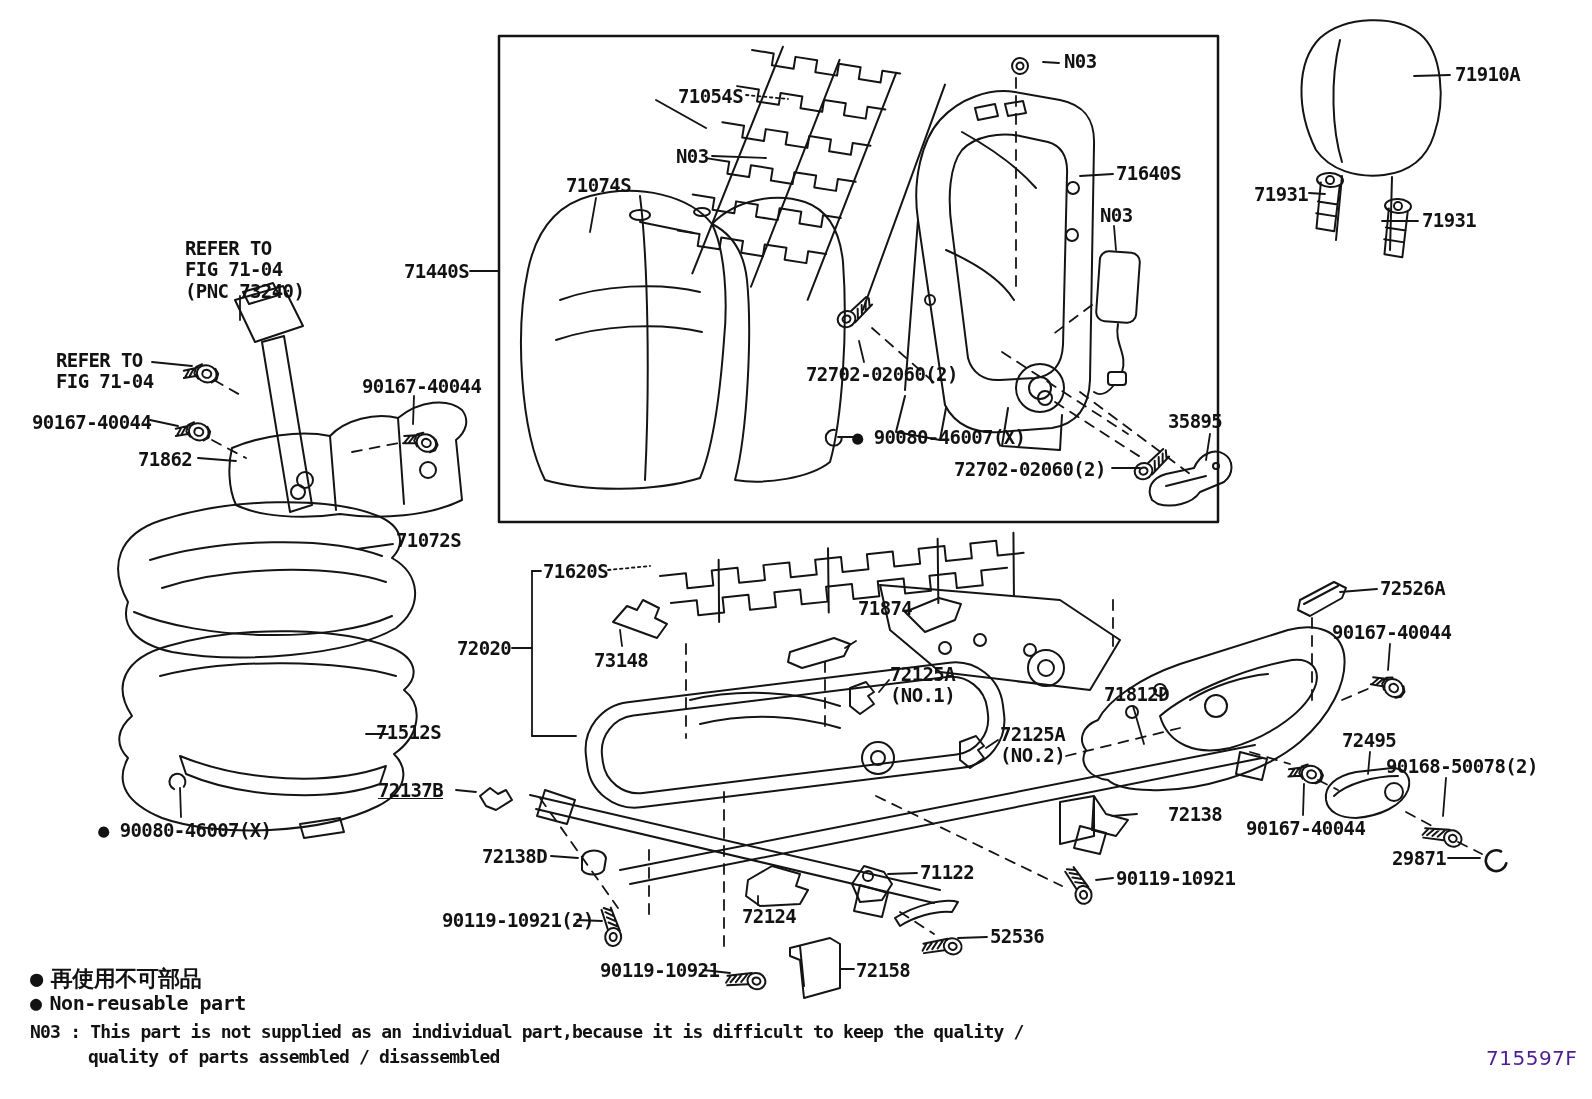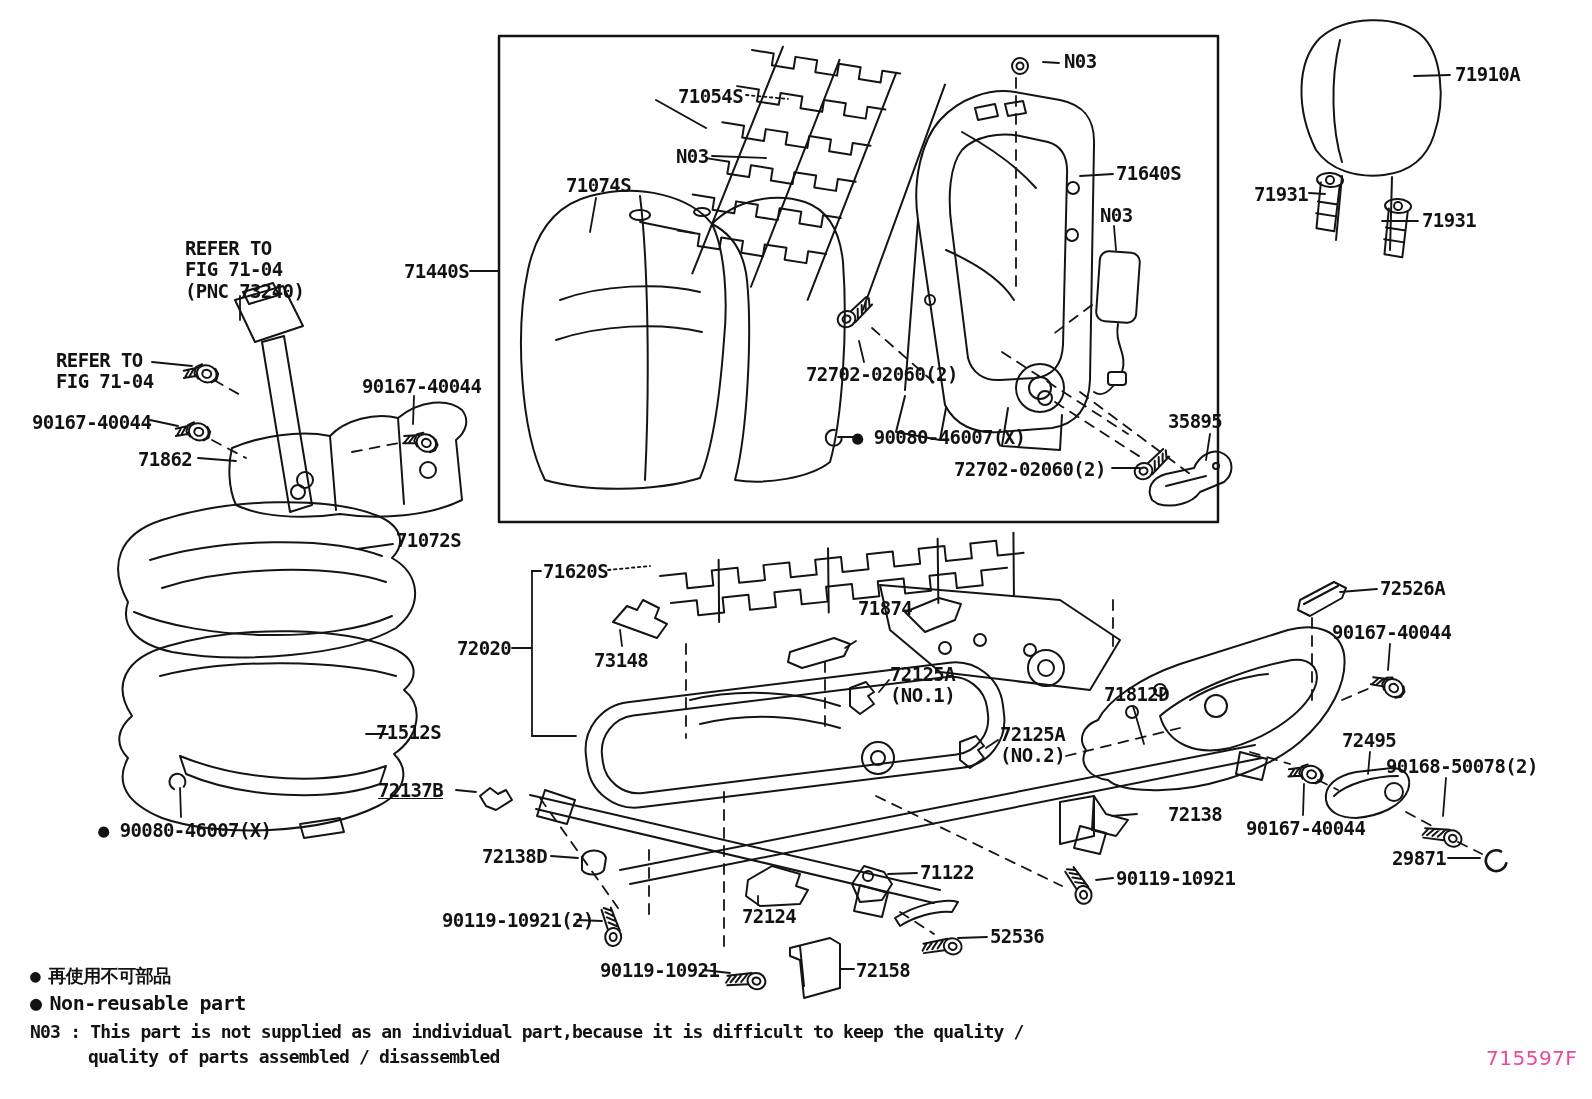--- a/index.html
+++ b/index.html
@@ -6,21 +6,21 @@
   .canvas{position:relative;width:1592px;height:1099px;background:#ffffff;overflow:hidden;
           font-family:"DejaVu Sans Mono",monospace;}
   svg.art{position:absolute;left:0;top:0;}
   .part-label{position:absolute;font:700 19px/1.12 "DejaVu Sans Mono",monospace;
               color:#121212;letter-spacing:-0.6px;white-space:pre;z-index:5;}
   .legend-row{position:absolute;font:700 20px/1.15 "DejaVu Sans Mono",monospace;
               color:#121212;letter-spacing:-0.5px;z-index:5;}
   .legend-row .bullet{margin-right:8px;}
   .note-row{position:absolute;font:700 18px/1.25 "DejaVu Sans Mono",monospace;
             color:#121212;letter-spacing:-0.8px;white-space:pre;z-index:5;}
-  .figcode{position:absolute;font:400 20px "DejaVu Sans",sans-serif;color:#ec4899;
+  .figcode{position:absolute;font:400 20px "DejaVu Sans",sans-serif;color:#4c1d95;
            letter-spacing:0.5px;z-index:5;}
 </style>
 </head>
 <body>
 
 <div class="canvas">
 
   <svg class="art" width="1592" height="1099" viewBox="0 0 1592 1099">
     <defs>
       <g id="g-screw">
@@ -341,21 +341,21 @@
       <div class="part-label" style="left: 482px; top: 846px;">72138D</div>
       <div class="part-label" style="left: 1116px; top: 868px;">90119-10921</div>
       <div class="part-label" style="left: 920px; top: 862px;">71122</div>
       <div class="part-label" style="left: 442px; top: 910px;">90119-10921(2)</div>
       <div class="part-label" style="left: 742px; top: 906px;">72124</div>
       <div class="part-label" style="left: 990px; top: 926px;">52536</div>
       <div class="part-label" style="left: 600px; top: 960px;">90119-10921</div>
       <div class="part-label" style="left: 856px; top: 960px;">72158</div>
     </div>
 
-  <div class="legend-row" style="left:30px;top:966px;font-size:18px">
+  <div class="legend-row" style="left:30px;top:966px;font-size:22px">
     <span class="bullet">●</span><span>再使用不可部品</span>
   </div>
   <div class="legend-row" style="left:30px;top:992px">
     <span class="bullet">●</span><span>Non-reusable part</span>
   </div>
   <div class="note-row" style="left:30px;top:1021px">N03 : This part is not supplied as an individual part,because it is difficult to keep the quality /</div>
   <div class="note-row" style="left:88px;top:1046px">quality of parts assembled / disassembled</div>
 
   <div class="figcode" style="left:1486px;top:1046px">715597F</div>
 </div>

